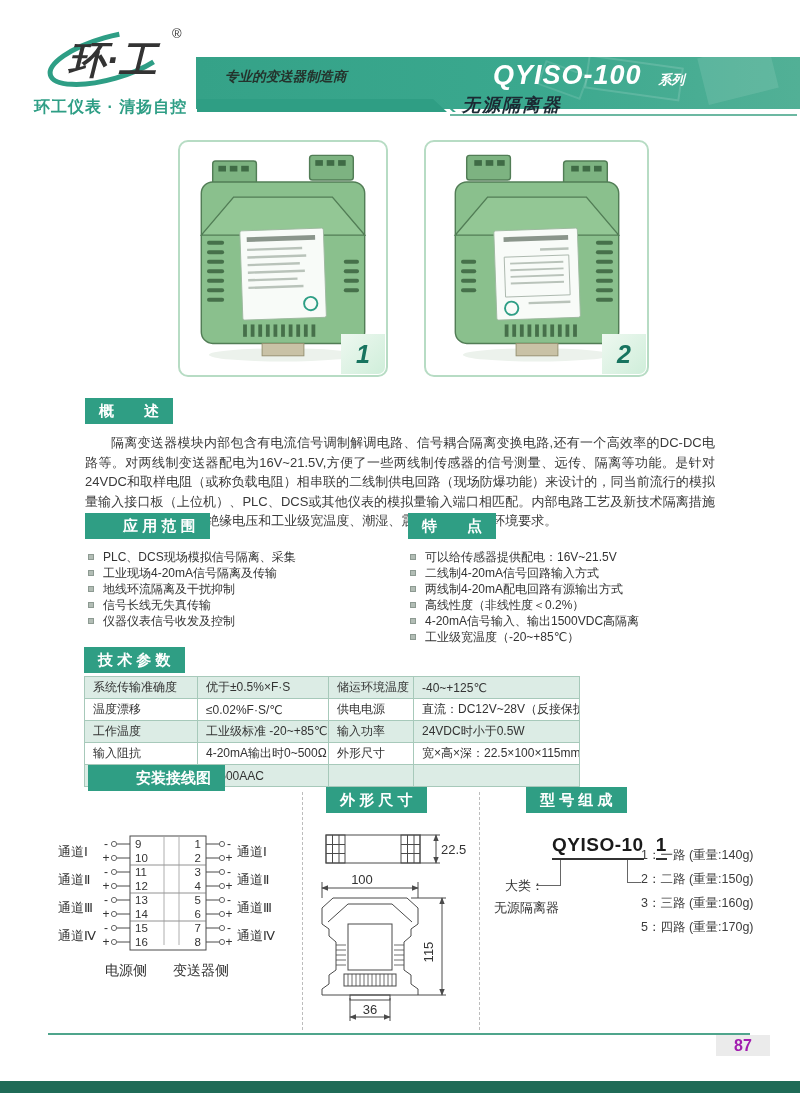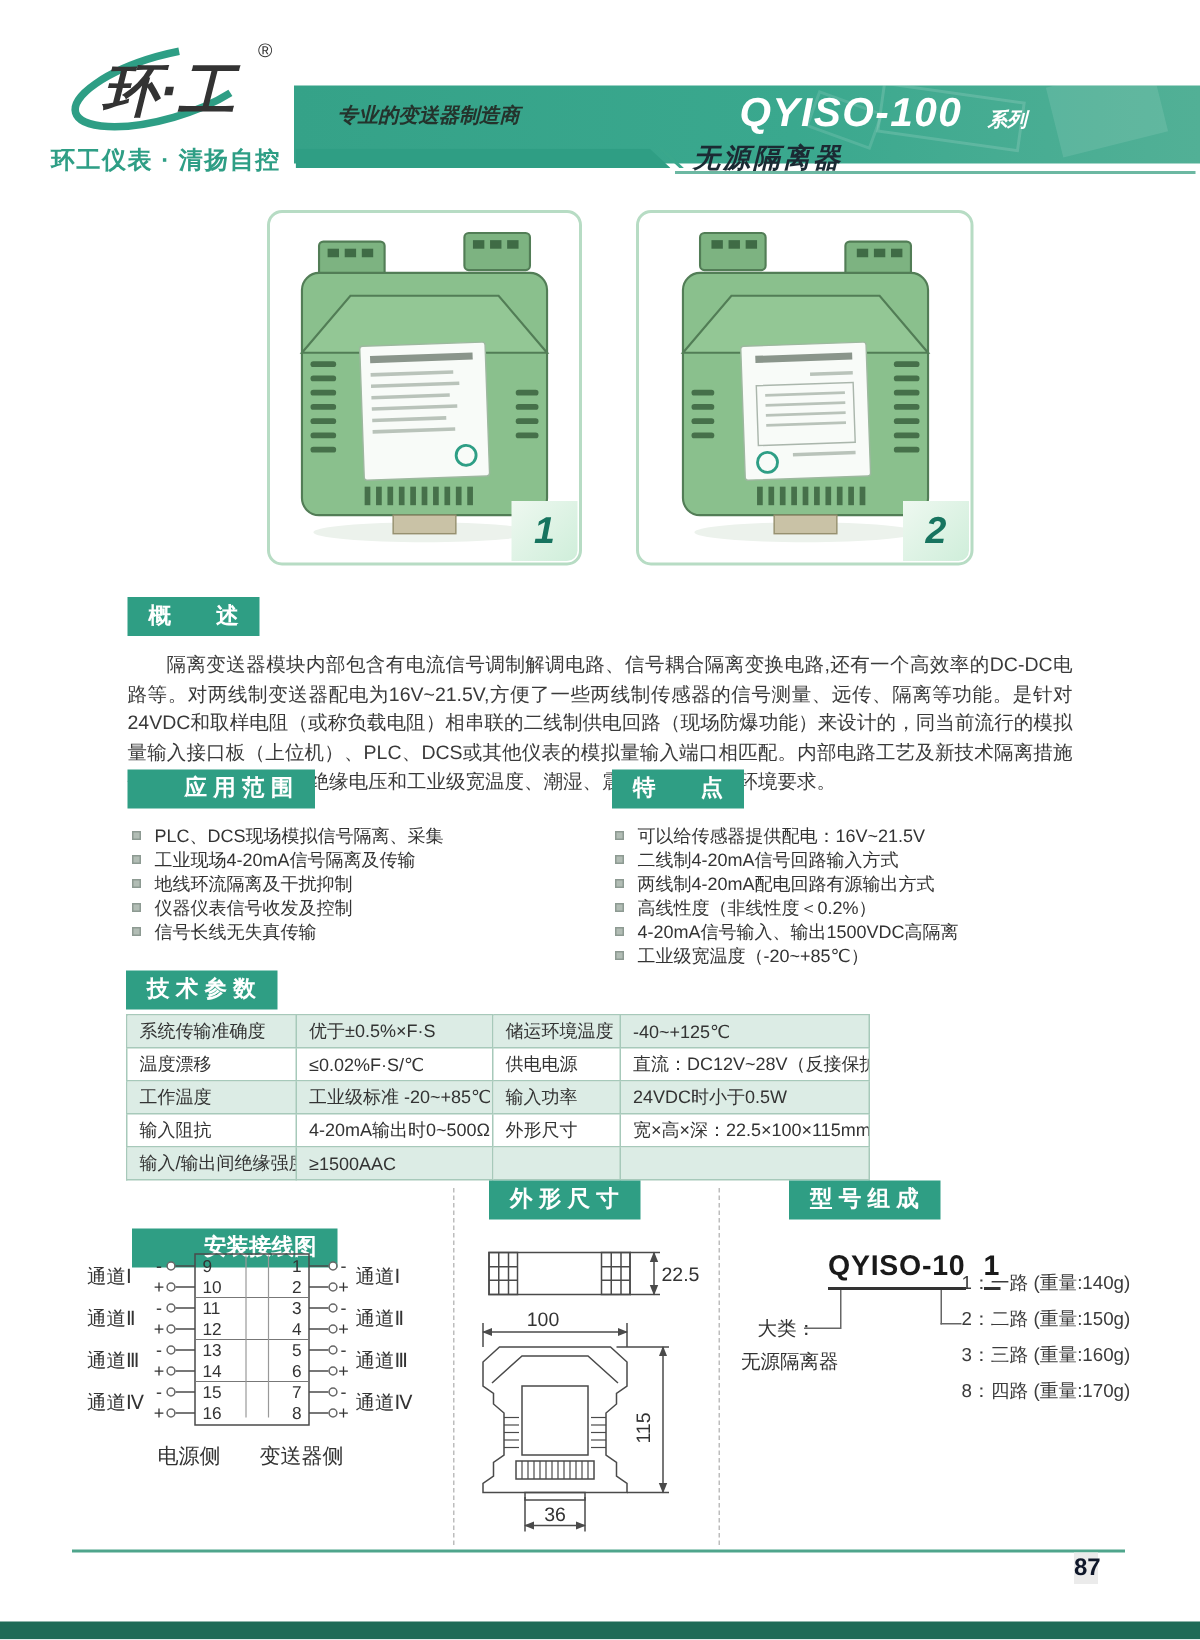--- a/index.html
+++ b/index.html
@@ -69,22 +69,22 @@
   #dig-vline{left:627px;top:860px;height:23px;border-left:1.5px solid #666;}
   #dig-hline{left:627px;top:882px;width:14px;border-top:1.5px solid #666;}
   .cat-label{position:absolute;left:505px;top:877px;font-size:13px;color:#333;}
   .cat-value{position:absolute;left:494px;top:899px;font-size:13px;color:#333;}
   #model-options{position:absolute;left:641px;top:843px;font-size:12.5px;color:#3c3c3c;}
   #model-options div{line-height:24px;white-space:nowrap;}
   
   .footer-line{position:absolute;left:48px;top:1033px;width:702px;height:2px;background:#4fa58c;}
   .footer-links{position:absolute;left:0;top:1041px;width:800px;text-align:center;font-size:12px;
         font-weight:bold;color:#2e9e85;}
-  .page-box{position:absolute;left:716px;top:1035px;width:16px;height:21px;background:#ebebeb;
-        color:#0f172a;font-size:16px;font-weight:bold;text-align:center;line-height:21px;}
+  .page-box{position:absolute;left:716px;top:1035px;width:54px;height:21px;background:#ebebeb;
+        color:#a21caf;font-size:16px;font-weight:bold;text-align:center;line-height:21px;}
   .bottom-bar{position:absolute;left:0;top:1081px;width:800px;height:12px;background:#1f6b57;}
 </style>
 </head>
 <body>
 
 <div id="page">
 
   <div class="logo-block">
     <svg width="170" height="70" viewBox="0 0 170 70">
       <ellipse cx="80" cy="34" rx="62" ry="21" transform="rotate(-16 80 34)" fill="none" stroke="#2e9e85" stroke-width="5" stroke-dasharray="195 60" stroke-dashoffset="-28"></ellipse>
@@ -224,22 +224,22 @@
   </div>
 
   <div class="badge" style="left:85px;top:398px;">概　　述</div>
   <div class="overview-text">隔离变送器模块内部包含有电流信号调制解调电路、信号耦合隔离变换电路,还有一个高效率的DC-DC电路等。对两线制变送器配电为16V~21.5V,方便了一些两线制传感器的信号测量、远传、隔离等功能。是针对24VDC和取样电阻（或称负载电阻）相串联的二线制供电回路（现场防爆功能）来设计的，同当前流行的模拟量输入接口板（上位机）、PLC、DCS或其他仪表的模拟量输入端口相匹配。内部电路工艺及新技术隔离措施使器件能达到3KVDC绝缘电压和工业级宽温度、潮湿、震动的现场恶劣环境要求。</div>
 
   <div class="badge" style="left:85px;top:513px;padding-left:38px;">应 用 范 围</div>
   <ul class="blist" id="apps-list">
       <li>PLC、DCS现场模拟信号隔离、采集</li>
       <li>工业现场4-20mA信号隔离及传输</li>
       <li>地线环流隔离及干扰抑制</li>
+      <li>信号长线无失真传输</li>
       <li>仪器仪表信号收发及控制</li>
-      <li>信号长线无失真传输</li>
     </ul>
 
   <div class="badge" style="left:408px;top:513px;">特　　点</div>
   <ul class="blist" id="feat-list">
       <li>可以给传感器提供配电：16V~21.5V</li>
       <li>二线制4-20mA信号回路输入方式</li>
       <li>两线制4-20mA配电回路有源输出方式</li>
       <li>高线性度（非线性度＜0.2%）</li>
       <li>4-20mA信号输入、输出1500VDC高隔离</li>
       <li>工业级宽温度（-20~+85℃）</li>
@@ -283,21 +283,21 @@
           <td>≥1500AAC</td>
           <td></td>
           <td></td>
         </tr>
       </tbody>
   </table>
 
   <div class="vdash" id="vdash1"></div>
   <div class="vdash" id="vdash2"></div>
 
-  <div class="badge" style="left:88px;top:819px;padding-left:48px;">安装接线图</div>
+  <div class="badge" style="left:88px;top:765px;padding-left:48px;">安装接线图</div>
   <svg id="wiring-svg" width="252" height="152" viewBox="0 0 252 152">
       <rect x="74" y="8" width="76" height="114" fill="none" stroke="#4a4a4a" stroke-width="1"></rect>
       <line x1="74" y1="37" x2="150" y2="37" stroke="#777" stroke-width="0.8"></line>
       <line x1="74" y1="65" x2="150" y2="65" stroke="#777" stroke-width="0.8"></line>
       <line x1="74" y1="93" x2="150" y2="93" stroke="#777" stroke-width="0.8"></line>
       <polyline points="108,9 108,15 108,21 108,27 108,33 108,39 108,45 108,51 108,57 108,63 108,69 108,75 108,81 108,87 108,93 108,99 108,105 108,111 108,117" fill="none" stroke="#999" stroke-width="0.8"></polyline>
       <polyline points="123,9 123,15 123,21 123,27 123,33 123,39 123,45 123,51 123,57 123,63 123,69 123,75 123,81 123,87 123,93 123,99 123,105 123,111 123,117" fill="none" stroke="#999" stroke-width="0.8"></polyline>
       <line x1="61" y1="16" x2="74" y2="16" stroke="#4a4a4a" stroke-width="1"></line>
       <circle cx="58" cy="16" r="2.6" fill="#fff" stroke="#666" stroke-width="1"></circle>
       <text x="79" y="20" text-anchor="start" font-size="11.5">9</text>
@@ -455,21 +455,21 @@
   <div class="mline" id="cat-hline"></div>
   <div class="mline" id="cat-vline"></div>
   <div class="mline" id="dig-vline"></div>
   <div class="mline" id="dig-hline"></div>
   <div class="cat-label">大类：</div>
   <div class="cat-value">无源隔离器</div>
   <div id="model-options">
       <div>1：一路 (重量:140g)</div>
       <div>2：二路 (重量:150g)</div>
       <div>3：三路 (重量:160g)</div>
-      <div>8：四路 (重量:170g)</div>
+      <div>5：四路 (重量:170g)</div>
     </div>
 
   <div class="footer-line"></div>
   <div class="footer-links"></div>
   <div class="page-box">87</div>
   <div class="bottom-bar"></div>
 
 </div>
 
 </body></html>

